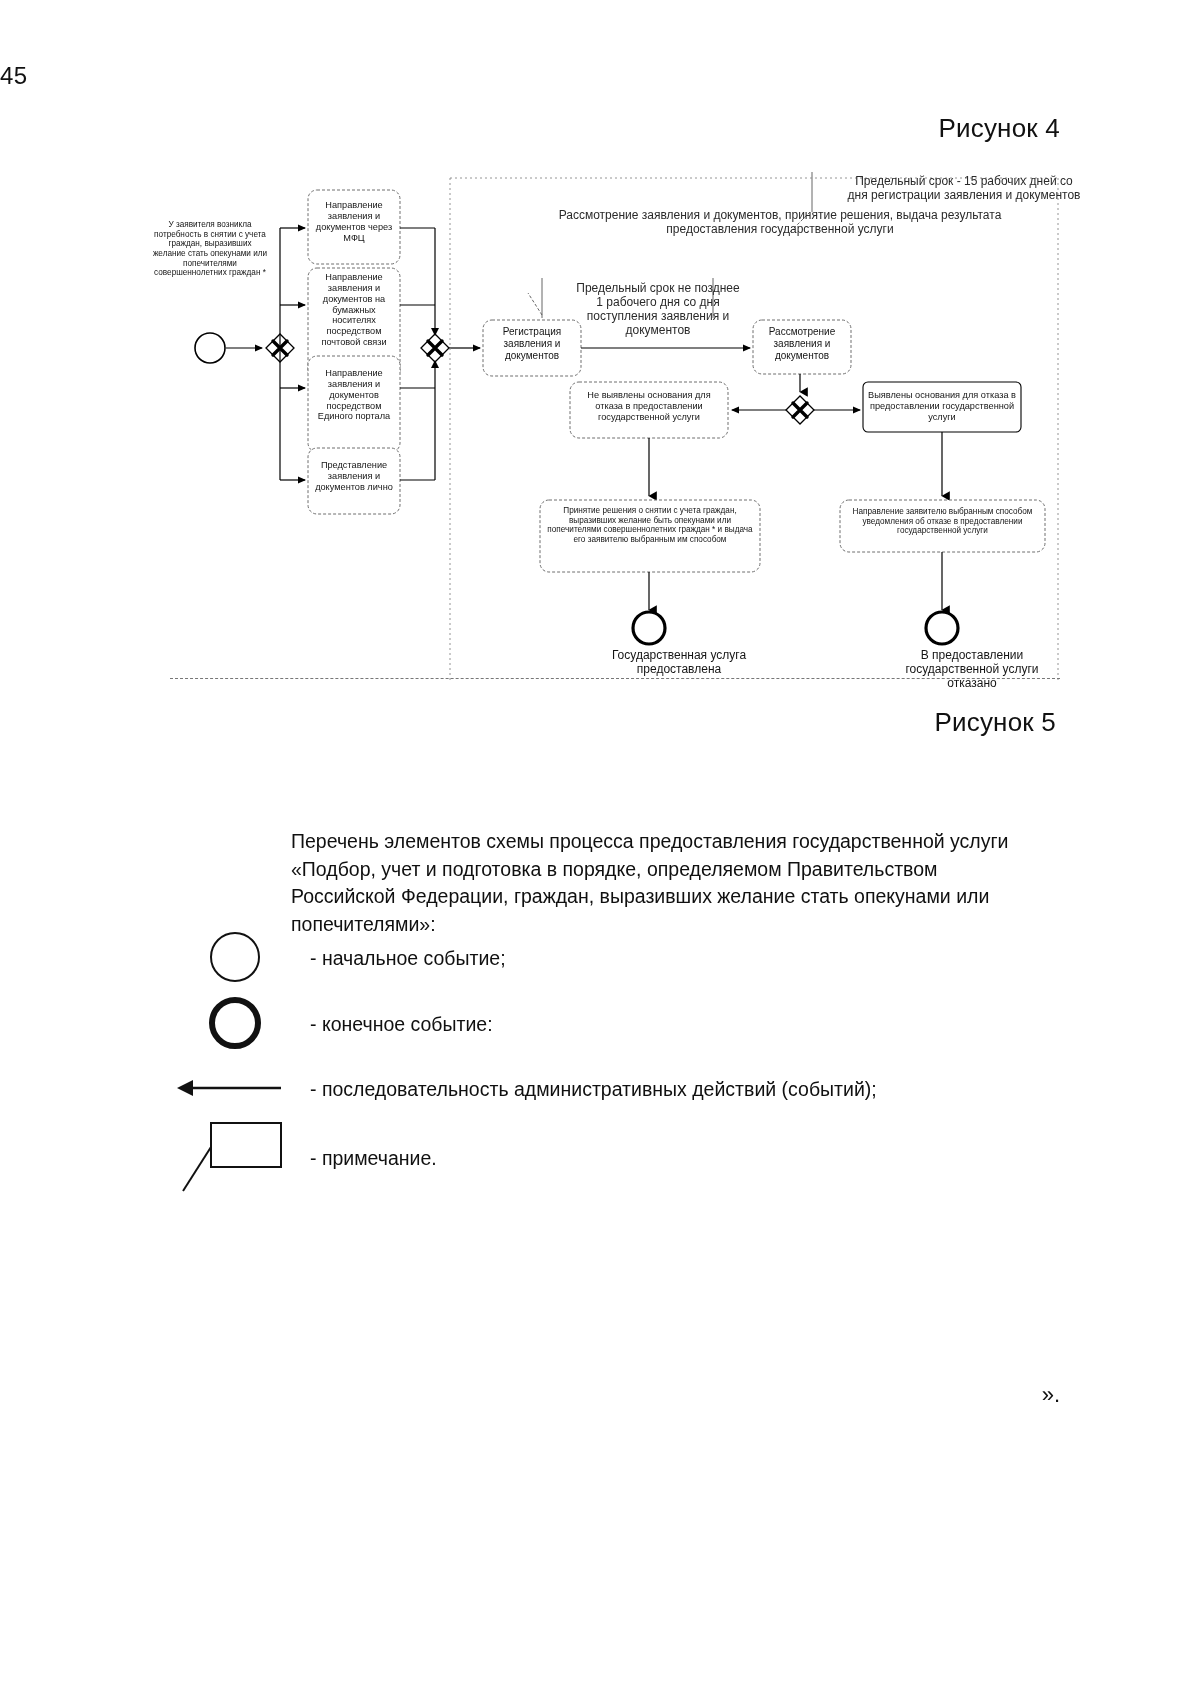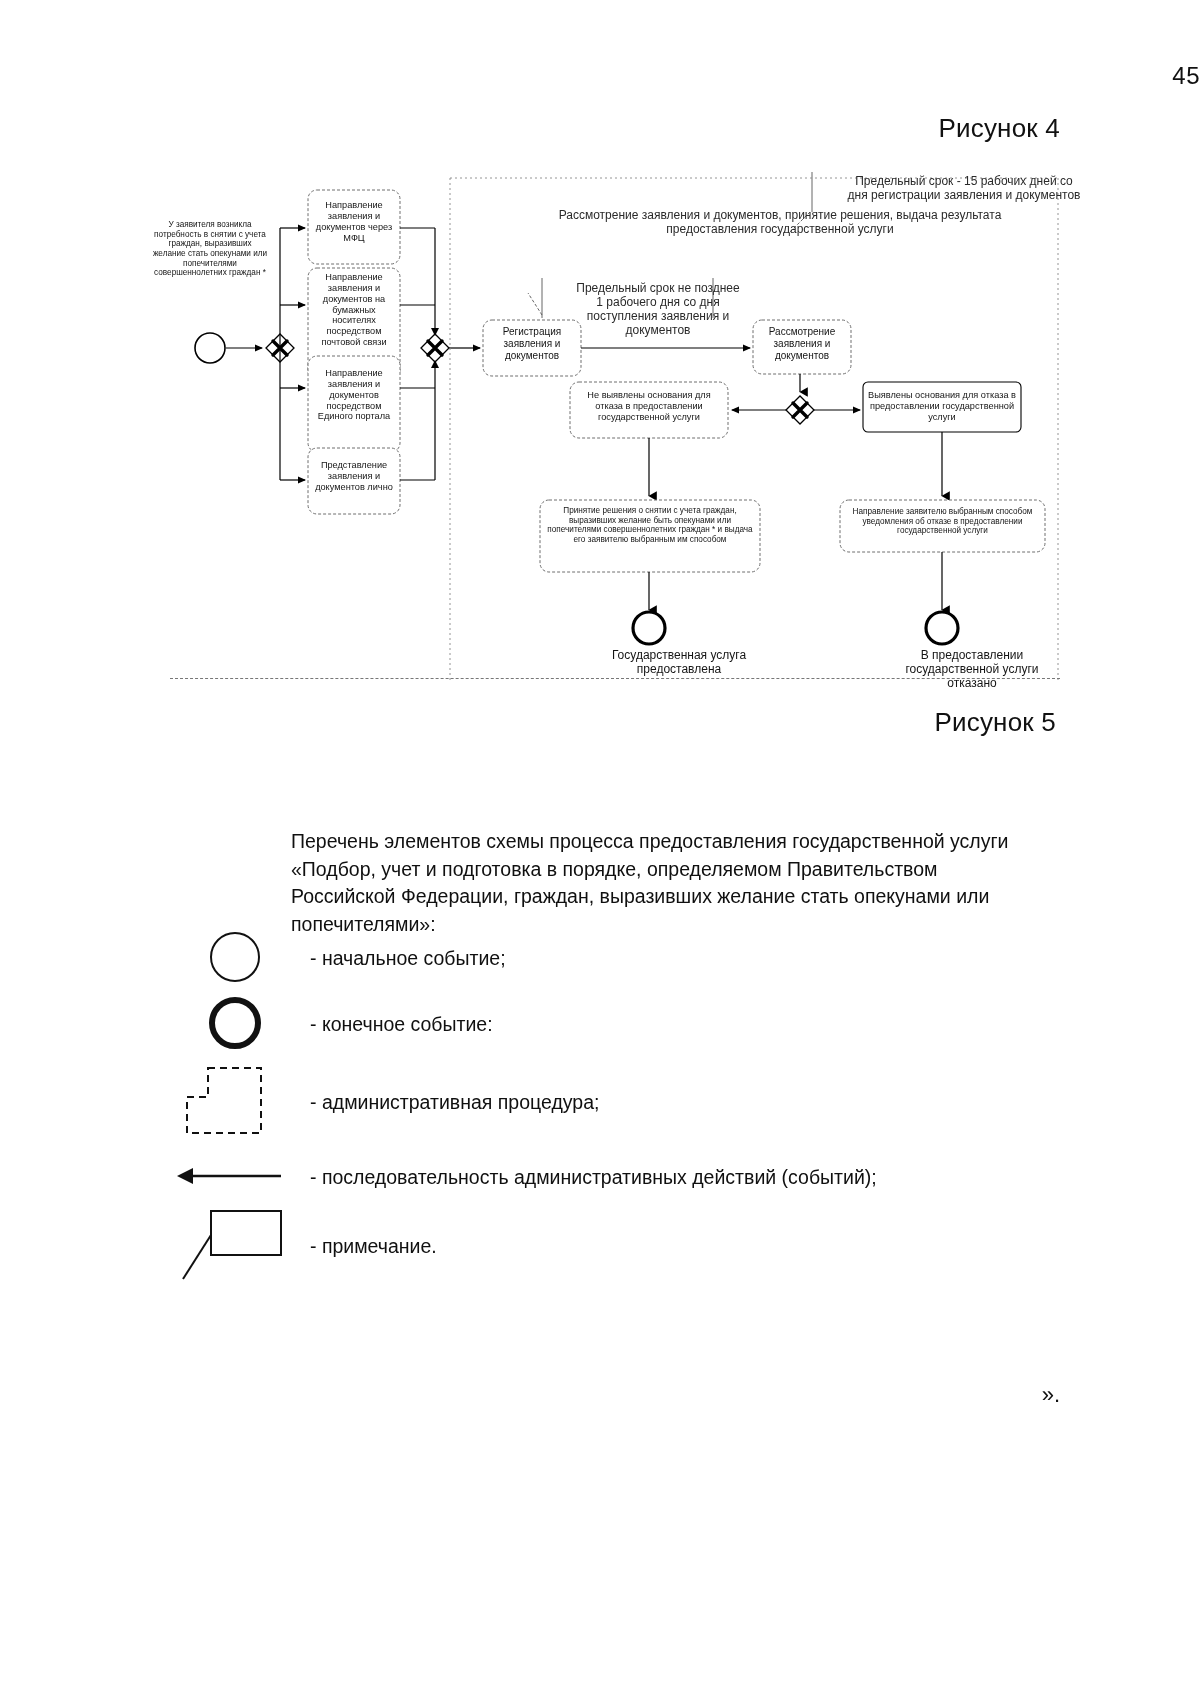--- a/index.html
+++ b/index.html
@@ -20,21 +20,21 @@
     position: absolute;
     inset: 0;
   }
 
   
   .page-number {
     position: absolute;
     top: 62px;
     left: 0;
     width: 1200px;
-    text-align: right;
+    text-align: left;
     font-size: 24px;
     letter-spacing: 0.5px;
   }
 
   
   .figure-caption {
     position: absolute;
     font-size: 26px;
     letter-spacing: 0.2px;
   }
@@ -297,28 +297,20 @@
       <div class="legend-symbol">
         <svg width="58" height="58" viewBox="0 0 58 58" xmlns="http://www.w3.org/2000/svg">
           <circle cx="29" cy="29" r="23" fill="#fff" stroke="#111" stroke-width="6"></circle>
         </svg>
       </div>
       <div class="legend-label">- конечное событие:</div>
     </div>
 
 
 
-    <div class="legend-row row-proc">
-      <div class="legend-symbol">
-        <svg width="124" height="76" viewBox="0 0 124 76" xmlns="http://www.w3.org/2000/svg">
-          <path d="M35,5 L88,5 L88,70 L14,70 L14,34 L35,34 Z" fill="#fff" stroke="#111" stroke-width="2" stroke-dasharray="7 5"></path>
-        </svg>
-      </div>
-      <div class="legend-label">- административная процедура;</div>
-    </div>
 
     <div class="legend-row row-seq">
       <div class="legend-symbol">
         <svg width="124" height="28" viewBox="0 0 124 28" xmlns="http://www.w3.org/2000/svg">
           <line x1="18" y1="14" x2="108" y2="14" stroke="#111" stroke-width="2.4"></line>
           <polygon points="4,14 20,6 20,22" fill="#111"></polygon>
         </svg>
       </div>
       <div class="legend-label">- последовательность административных действий (событий);</div>
     </div>

